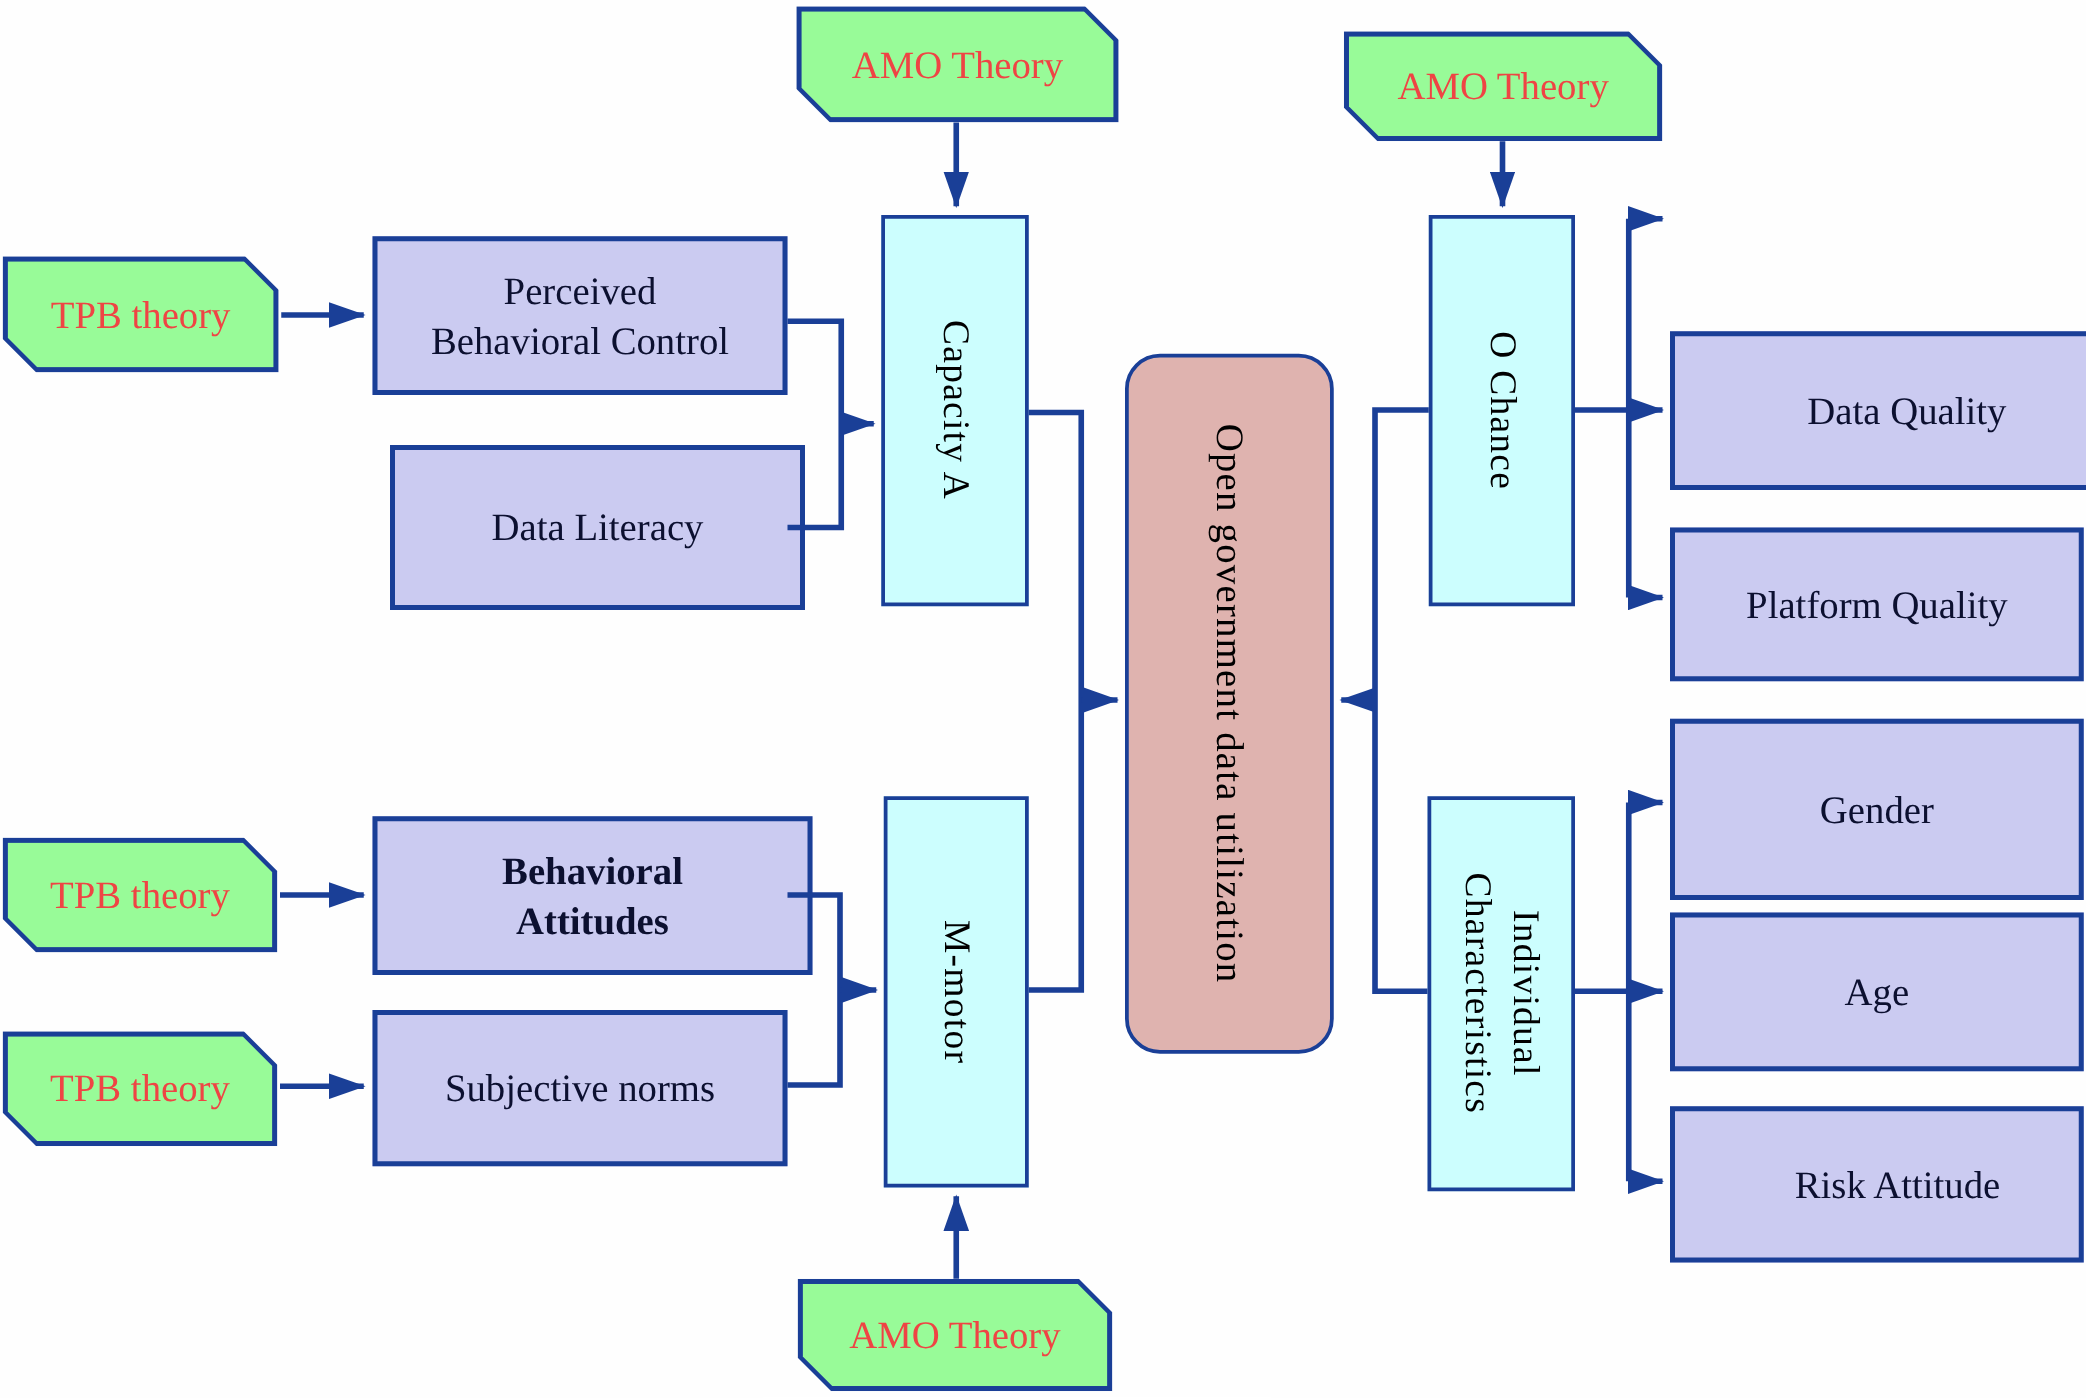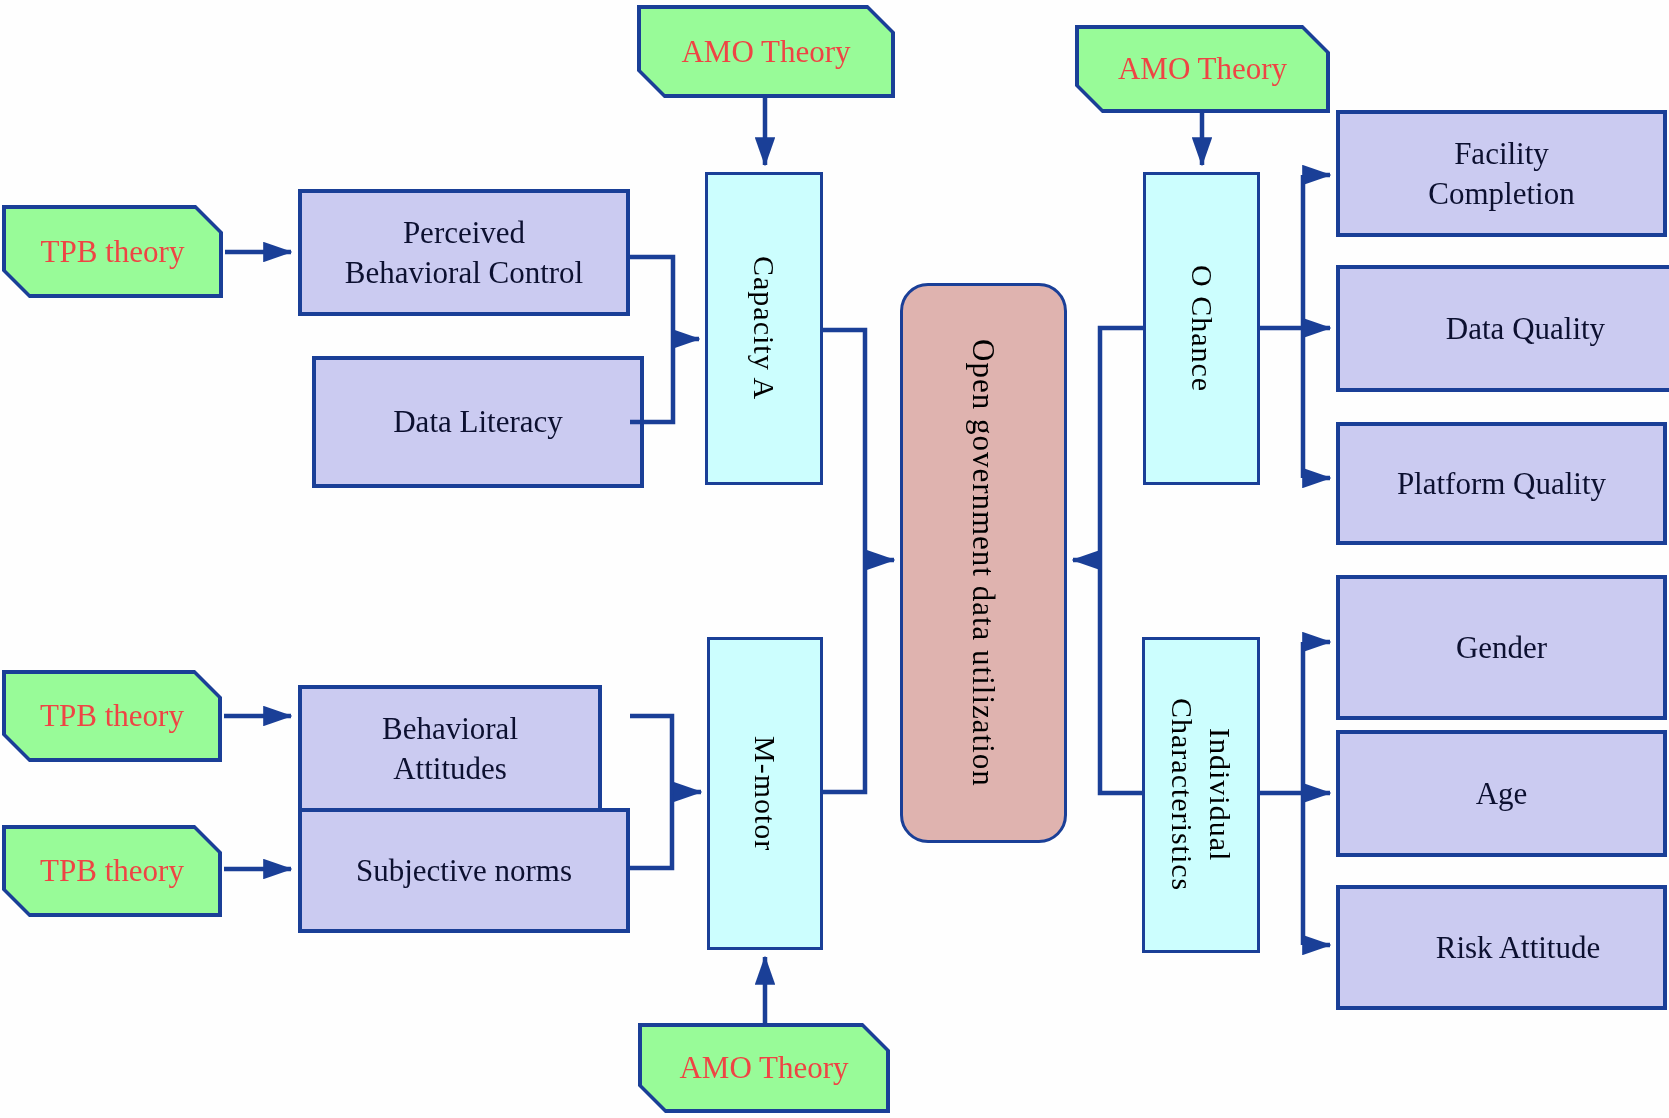--- a/index.html
+++ b/index.html
@@ -36,21 +36,21 @@
   
   #tpb1{left:2px;top:205px;width:221px;height:93px;}
   #tpb2{left:2px;top:670px;width:220px;height:92px;}
   #tpb3{left:2px;top:825px;width:220px;height:92px;}
   #amo-top{left:637px;top:5px;width:258px;height:93px;}
   #amo-right{left:1075px;top:25px;width:255px;height:88px;}
   #amo-bottom{left:638px;top:1023px;width:252px;height:90px;}
 
   #pbc{left:298px;top:189px;width:332px;height:127px;}
   #dl{left:312px;top:356px;width:332px;height:132px;}
-  #ba{left:298px;top:685px;width:304px;height:127px;}
+  #ba{left:298px;top:653px;width:352px;height:127px;font-weight:bold;}
   #sn{left:298px;top:808px;width:332px;height:125px;}
 
   #cap-a{left:705px;top:172px;width:118px;height:313px;}
   #m-motor{left:707px;top:637px;width:116px;height:313px;}
   #o-chance{left:1143px;top:172px;width:117px;height:313px;}
   #ind-char{left:1142px;top:637px;width:118px;height:316px;}
 
   #outcome{left:900px;top:283px;width:167px;height:560px;}
 
   #fc{left:1336px;top:110px;width:331px;height:127px;}
@@ -131,24 +131,20 @@
   </div>
   <div class="node cyan" id="ind-char">
     <span class="lbl">Individual
 Characteristics</span>
   </div>
 
   <div class="node outcome" id="outcome">
     <span class="lbl">Open government data utilization</span>
   </div>
 
-  <div class="node purple" id="fc">
-    <span class="lbl">Facility
-Completion</span>
-  </div>
   <div class="node purple" id="dq">
     <span class="lbl">Data Quality</span>
   </div>
   <div class="node purple" id="pq">
     <span class="lbl">Platform Quality</span>
   </div>
   <div class="node purple" id="gender">
     <span class="lbl">Gender</span>
   </div>
   <div class="node purple" id="age">

